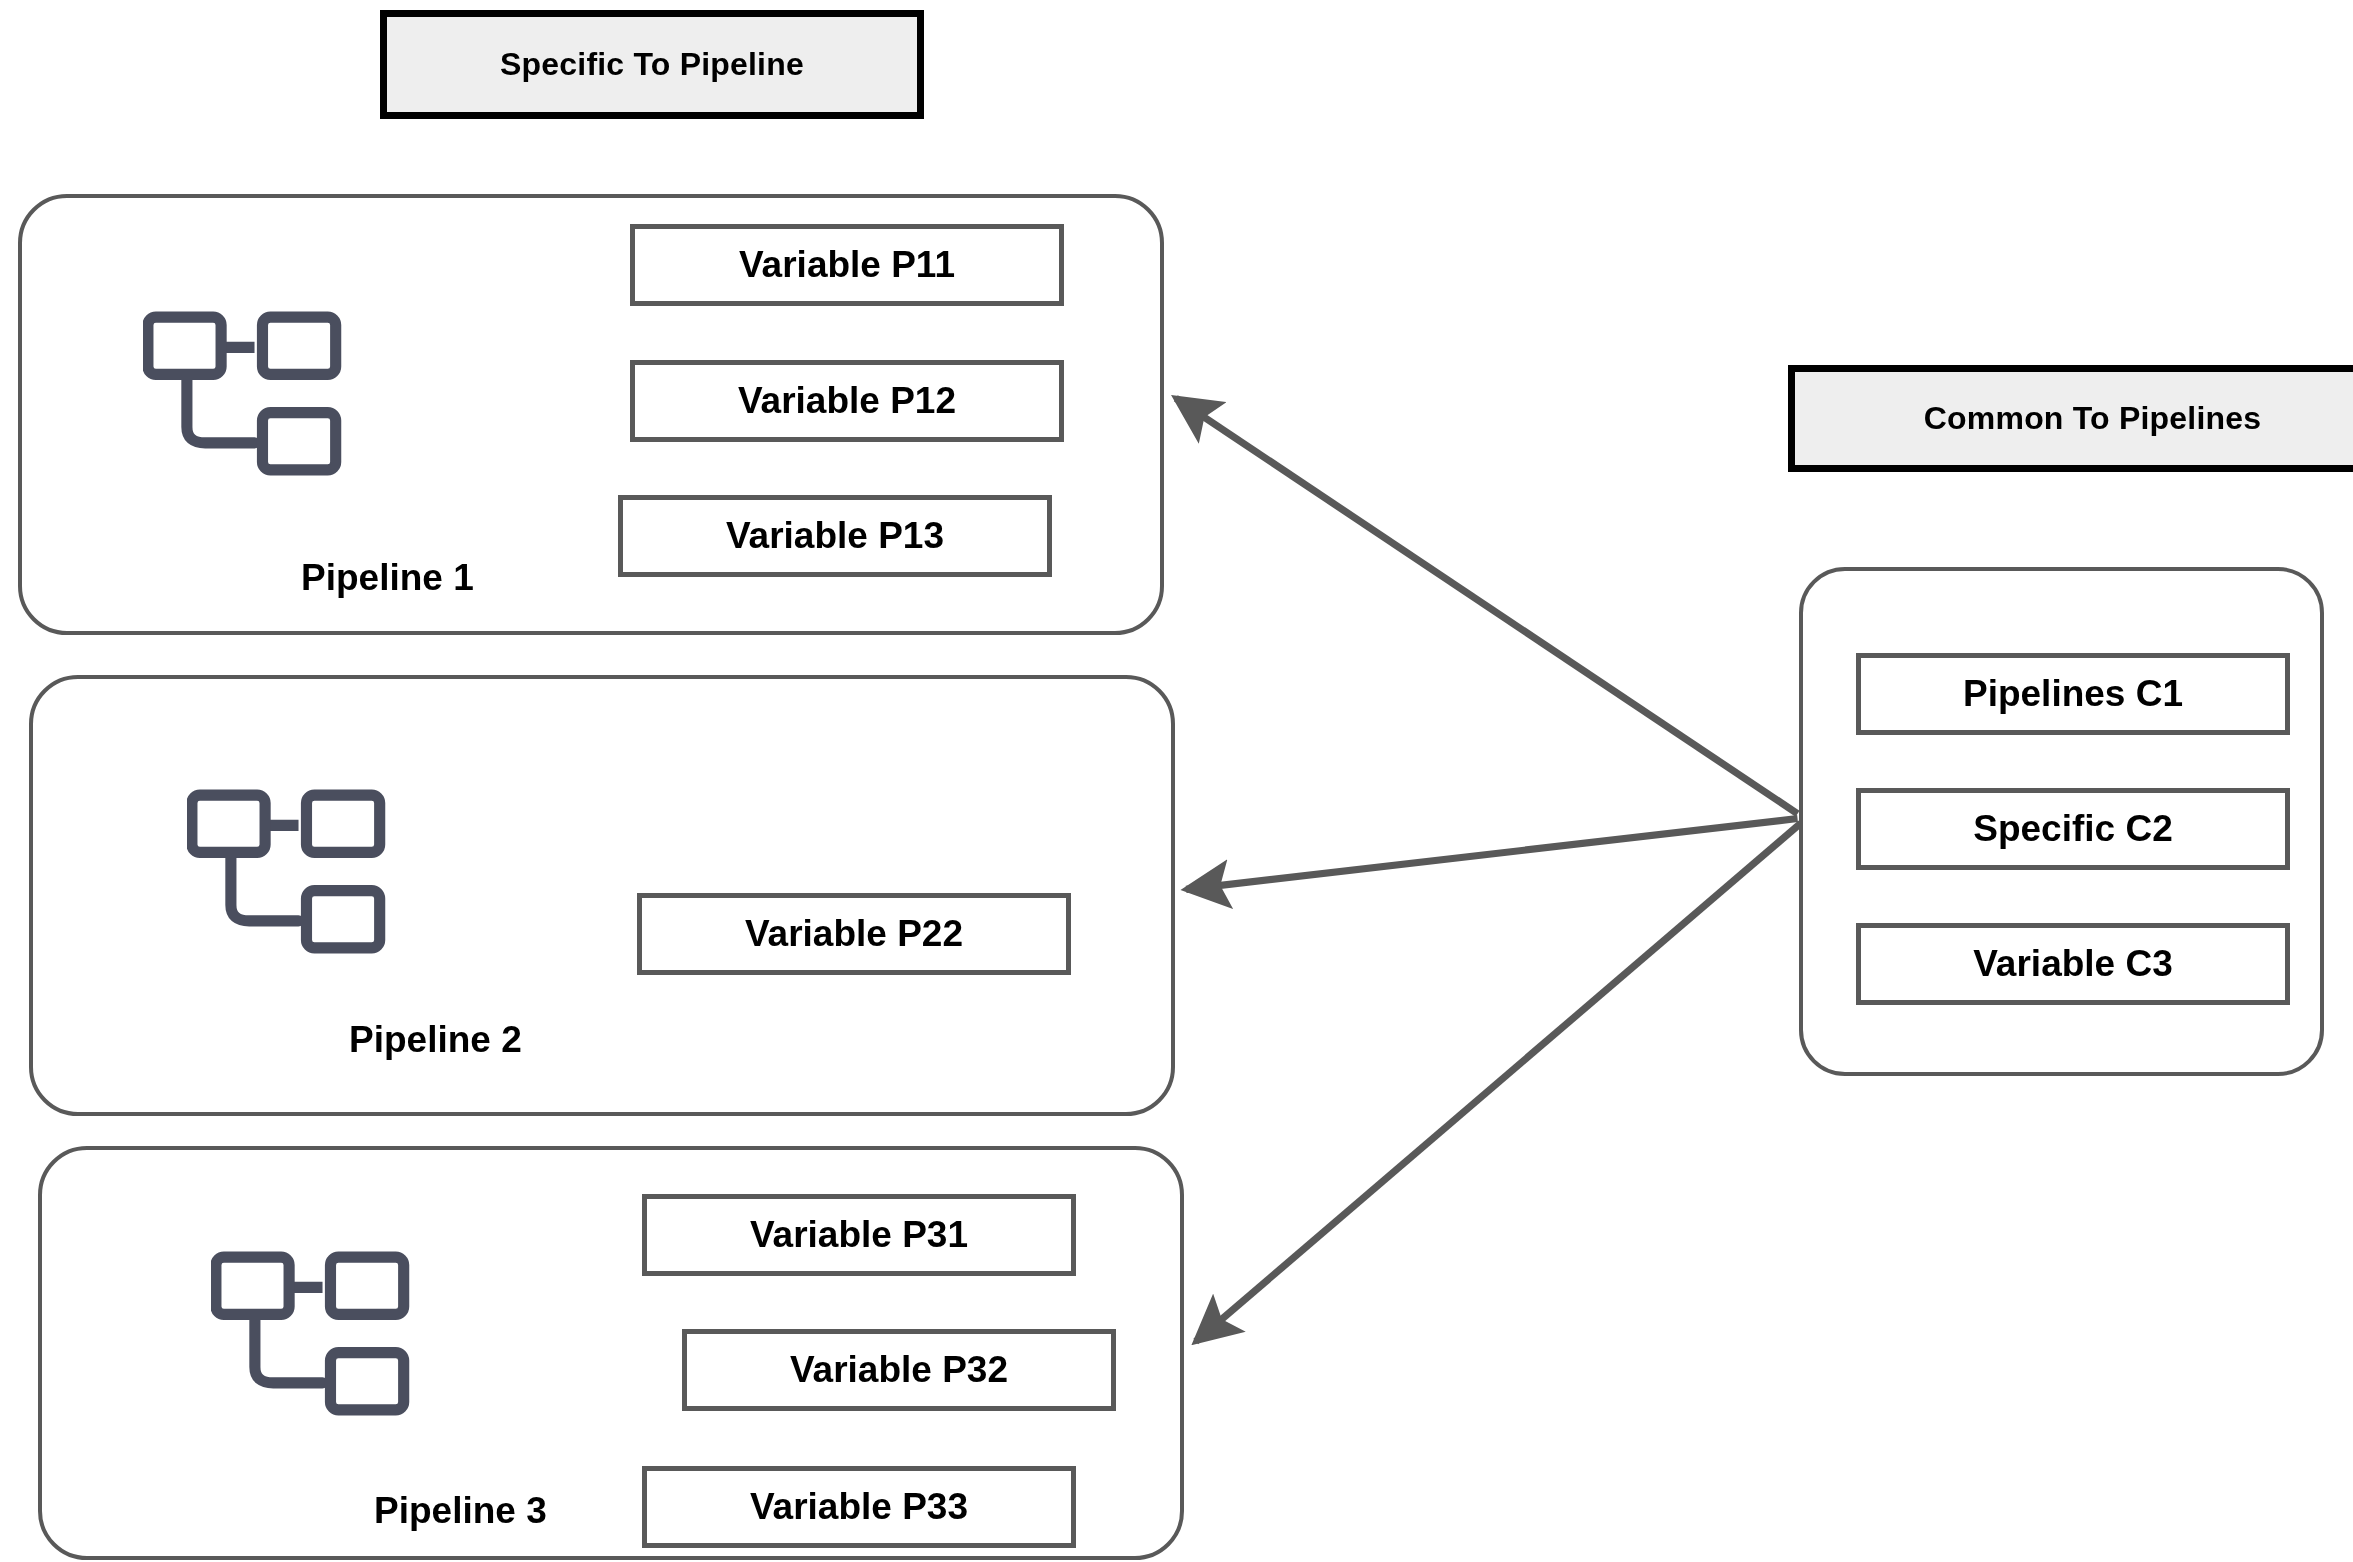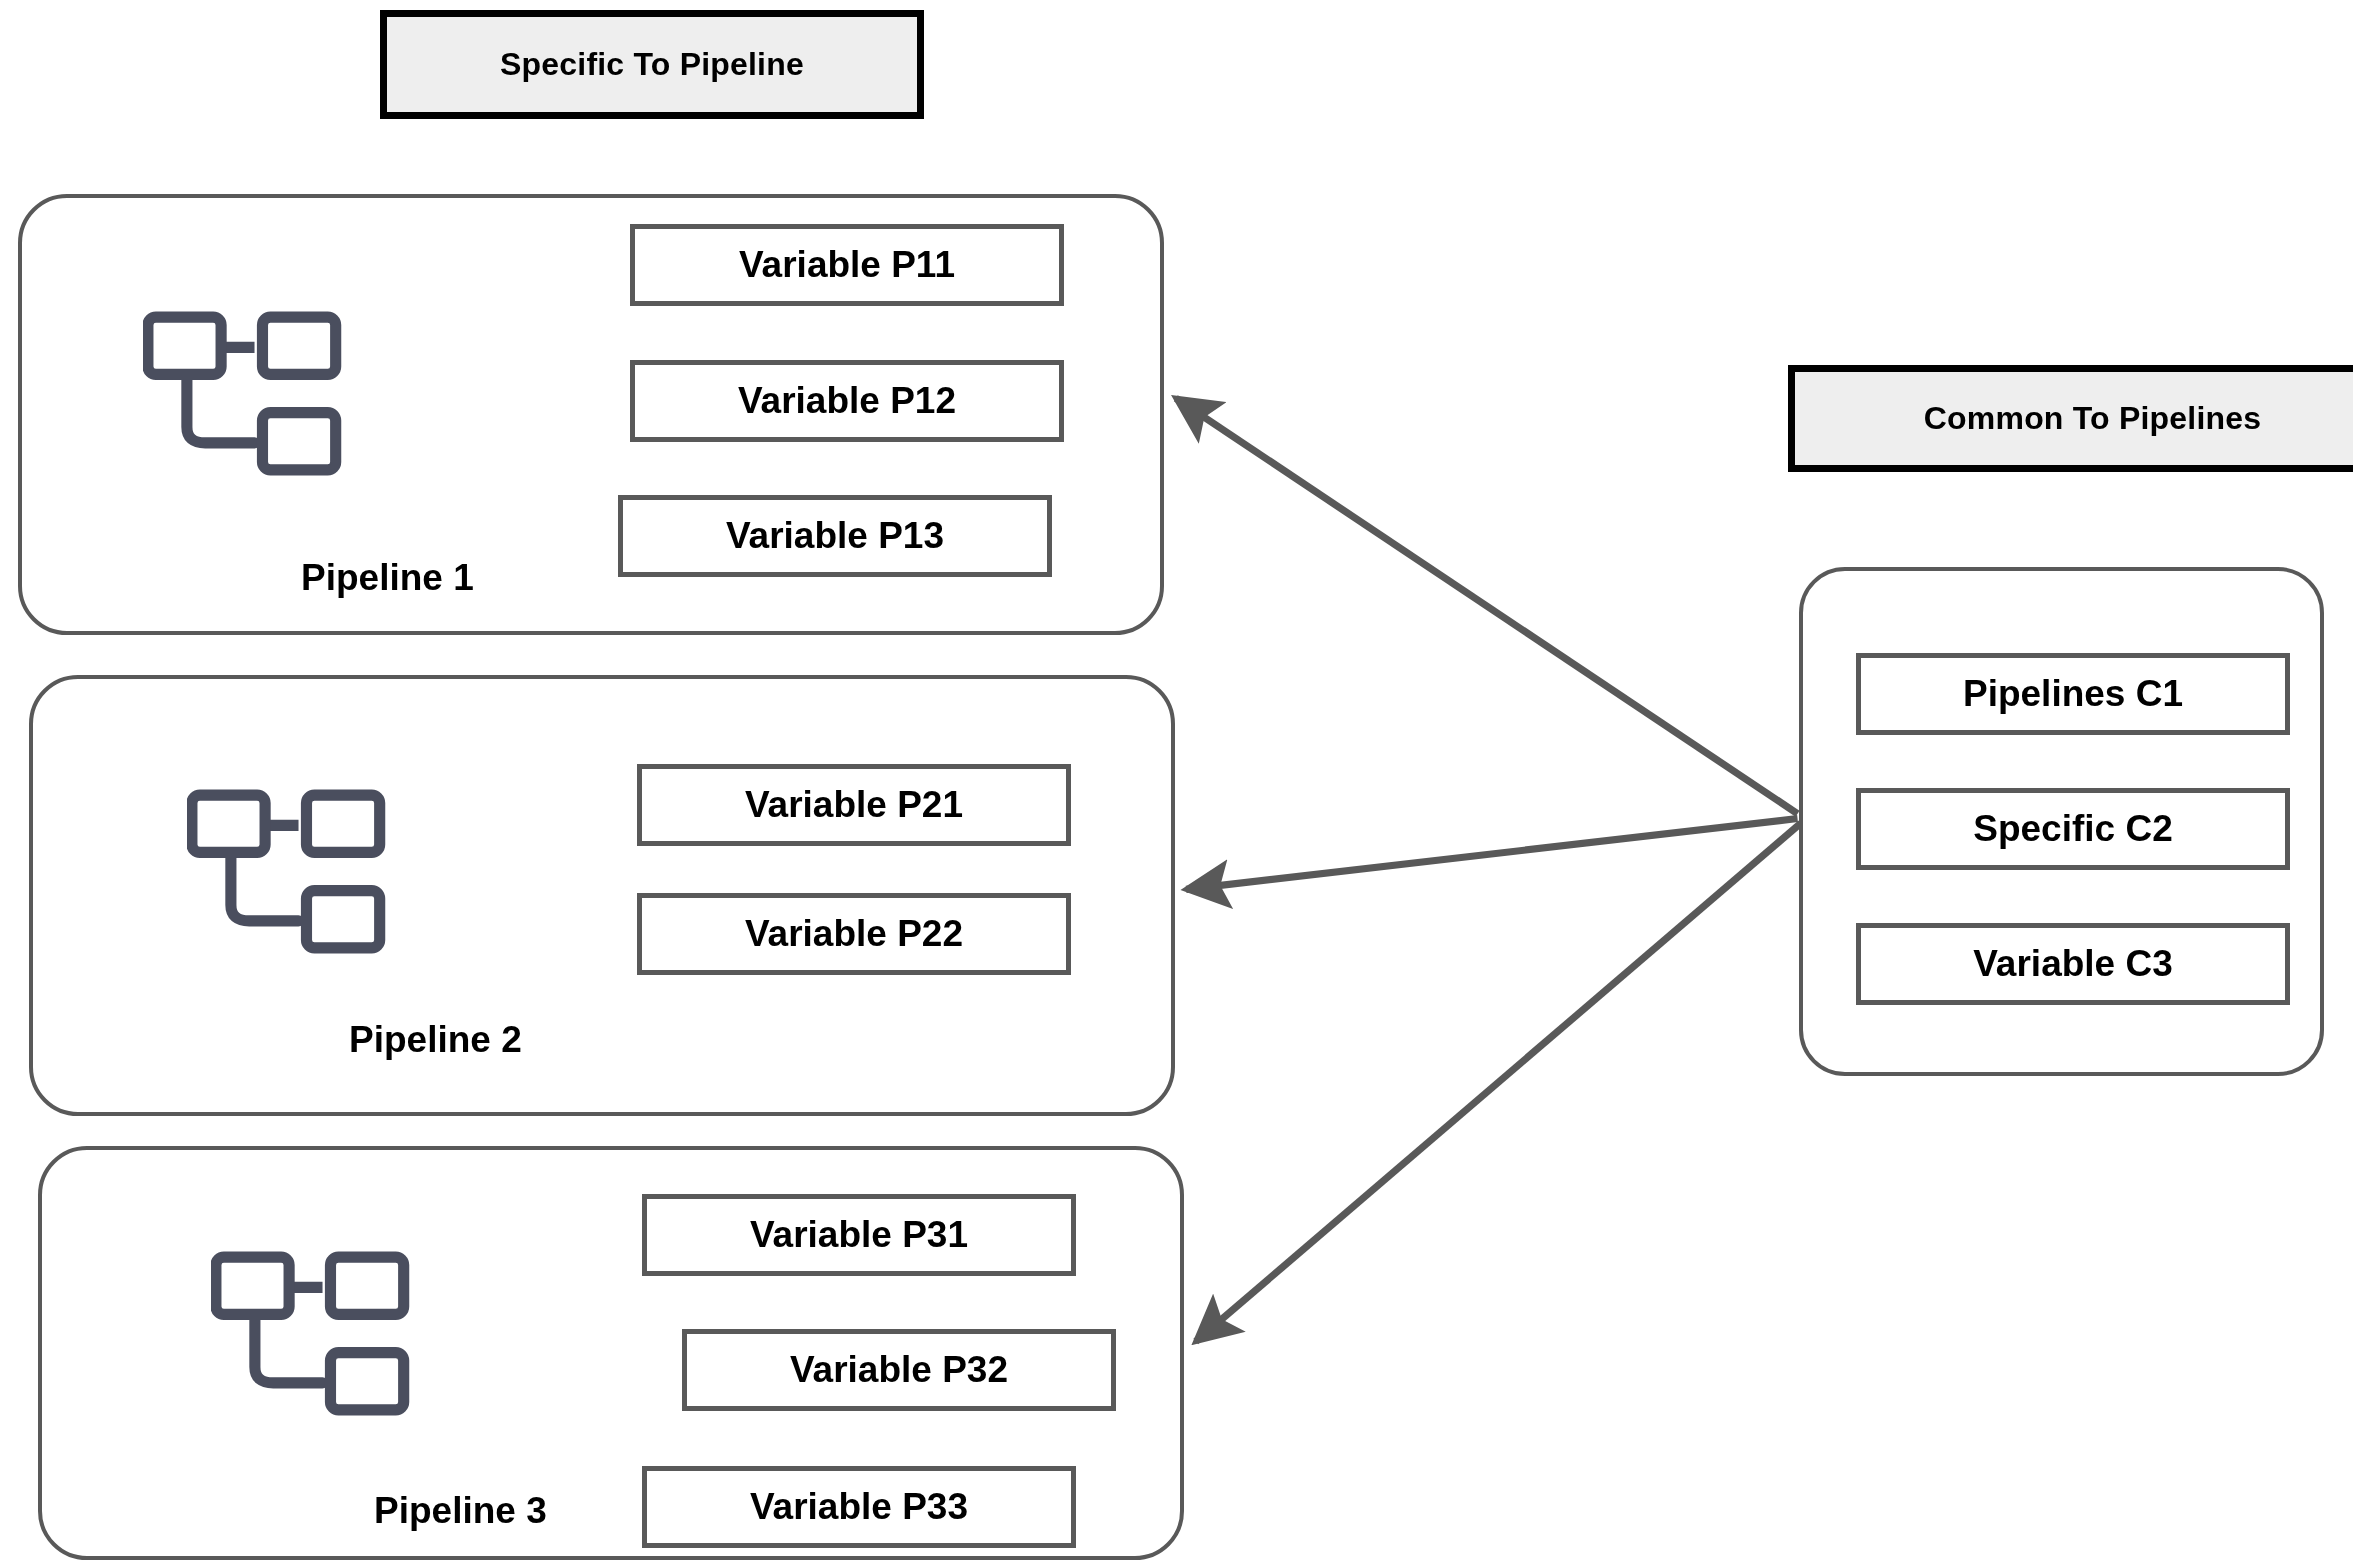--- a/index.html
+++ b/index.html
@@ -158,23 +158,20 @@
   <svg class="pipeline-icon" style="left:187px; top:784px;" viewBox="0 0 290 230" xmlns="http://www.w3.org/2000/svg">
     <path d="M55 52 L140 52" stroke="#4a4e5e" stroke-width="14" fill="none"></path>
     <path d="M55 78 L55 152 Q55 172 78 172 L140 172" stroke="#4a4e5e" stroke-width="14" fill="none" stroke-linecap="round"></path>
     <rect x="6" y="14" width="92" height="72" rx="10" stroke="#4a4e5e" stroke-width="14" fill="#ffffff"></rect>
     <rect x="150" y="14" width="92" height="72" rx="10" stroke="#4a4e5e" stroke-width="14" fill="#ffffff"></rect>
     <rect x="150" y="134" width="92" height="72" rx="10" stroke="#4a4e5e" stroke-width="14" fill="#ffffff"></rect>
   </svg>
 
   <div class="pipeline-caption" style="left:349px; top:1019px;">Pipeline 2</div>
 
-  <div class="var-box" style="left:637px; top:764px;">
-    <span class="var-label">Variable P21</span>
-  </div>
   <div class="var-box" style="left:637px; top:893px;">
     <span class="var-label">Variable P22</span>
   </div>
 
   <div class="group-box" id="pipeline-group-3"></div>
 
   <svg class="pipeline-icon" style="left:211px; top:1246px;" viewBox="0 0 290 230" xmlns="http://www.w3.org/2000/svg">
     <path d="M55 52 L140 52" stroke="#4a4e5e" stroke-width="14" fill="none"></path>
     <path d="M55 78 L55 152 Q55 172 78 172 L140 172" stroke="#4a4e5e" stroke-width="14" fill="none" stroke-linecap="round"></path>
     <rect x="6" y="14" width="92" height="72" rx="10" stroke="#4a4e5e" stroke-width="14" fill="#ffffff"></rect>

